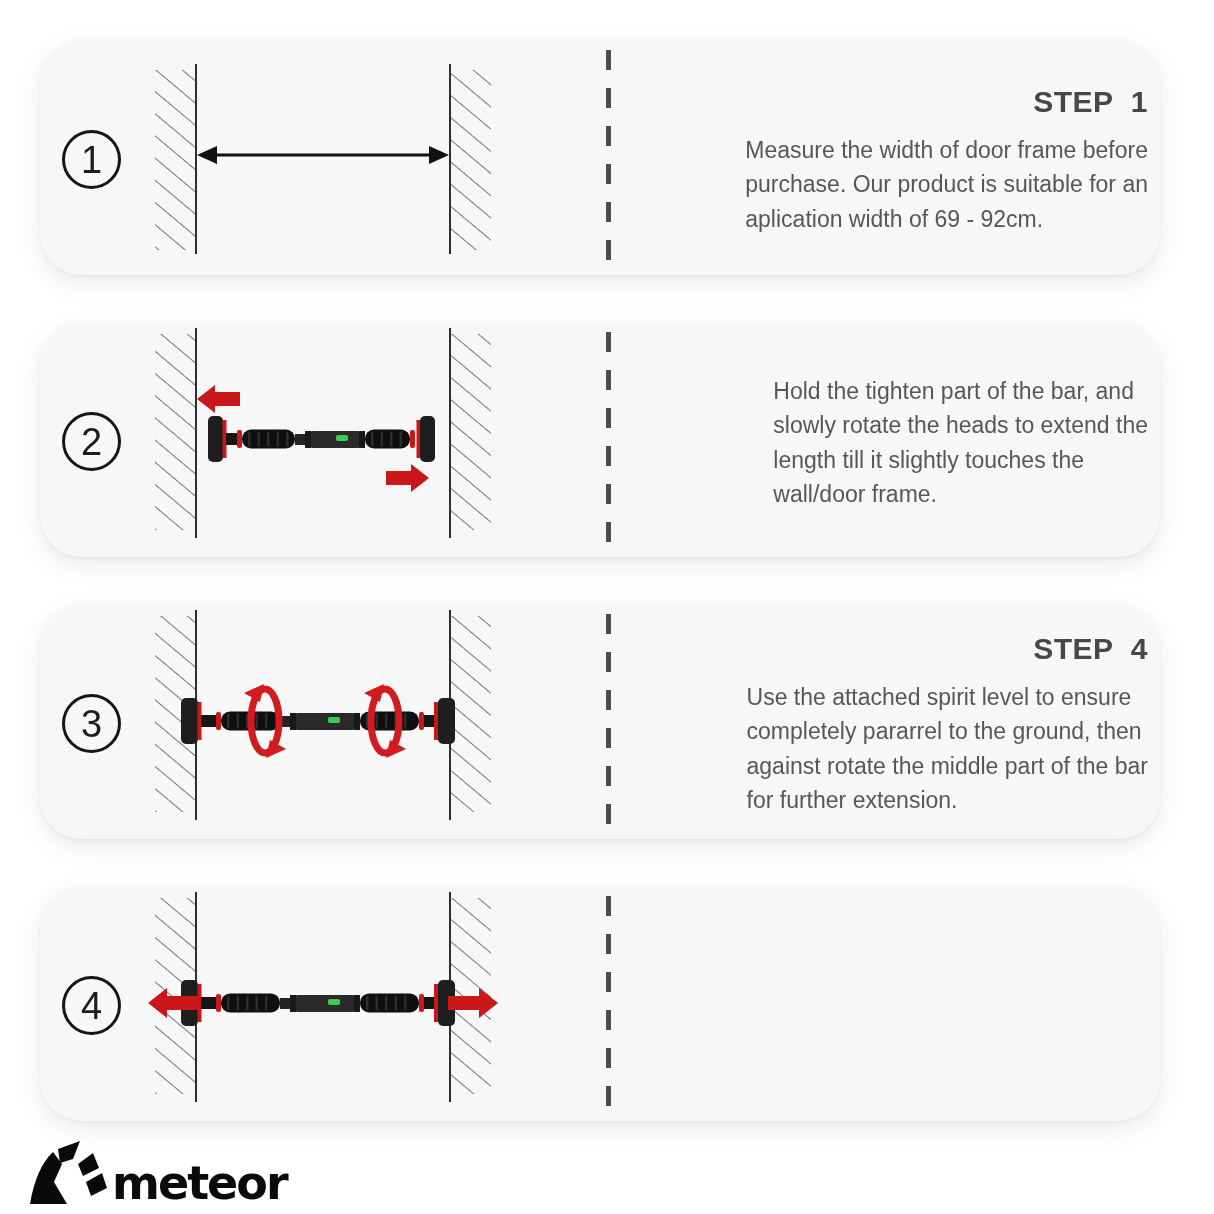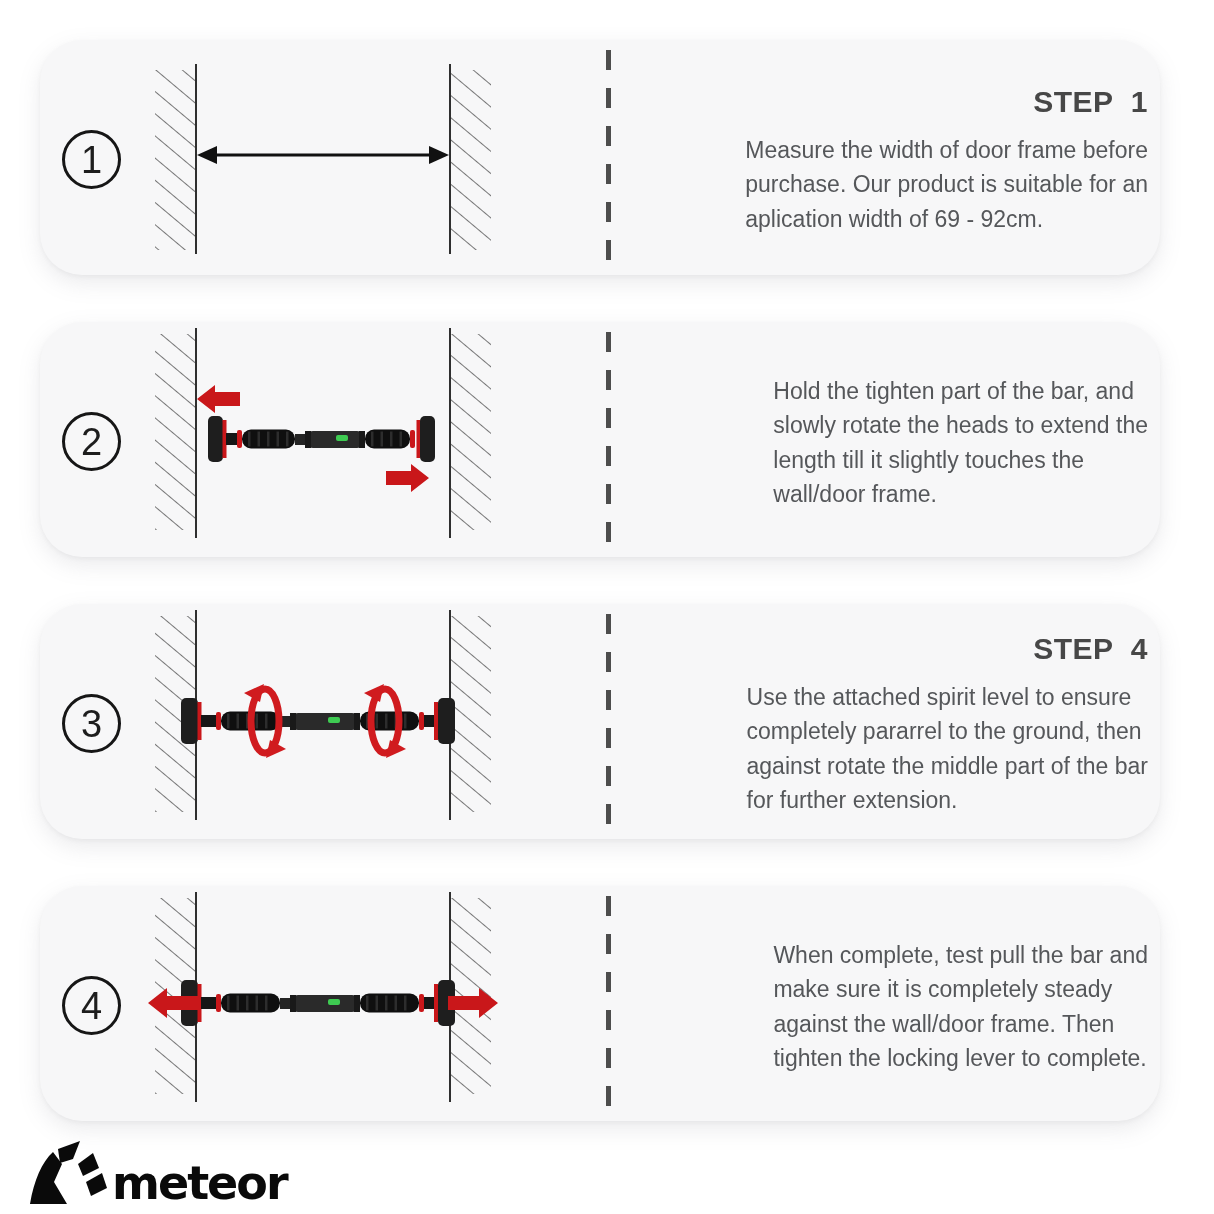--- a/index.html
+++ b/index.html
@@ -206,24 +206,20 @@
         <rect x="379" y="108" width="5" height="18" rx="2" fill="#c9171a"></rect>
         <rect x="384" y="111" width="10" height="12" fill="#161616"></rect>
         <rect x="394" y="98" width="4" height="38" fill="#c9171a"></rect>
         <rect x="398" y="94" width="17" height="46" rx="5" fill="#1e1e1e"></rect>
       </g>
       <path d="M108,117 L127,102 L127,110 L158,110 L158,124 L127,124 L127,132 Z" fill="#c9171a"></path>
       <path d="M458,117 L439,102 L439,110 L408,110 L408,124 L439,124 L439,132 Z" fill="#c9171a"></path>
     </svg>
     <div class="divider"></div>
     <div class="text">
-      <p>When complete, test pull the bar and
-make sure it is completely steady
-against the wall/door frame. Then
-tighten the locking lever to complete.</p>
     </div>
   </section>
 
   <svg class="brand" width="290" height="70" viewBox="0 0 290 70">
     <g fill="#0a0a0a">
       <path d="M4,64 C8,40 16,22 27,12 L36,24 L28,42 L41,64 Z"></path>
       <polygon points="32,9 54,1 47,19 34,23"></polygon>
       <polygon points="52,24 67,13 73,28 57,36"></polygon>
       <polygon points="60,42 76,33 81,48 65,56"></polygon>
     </g>

